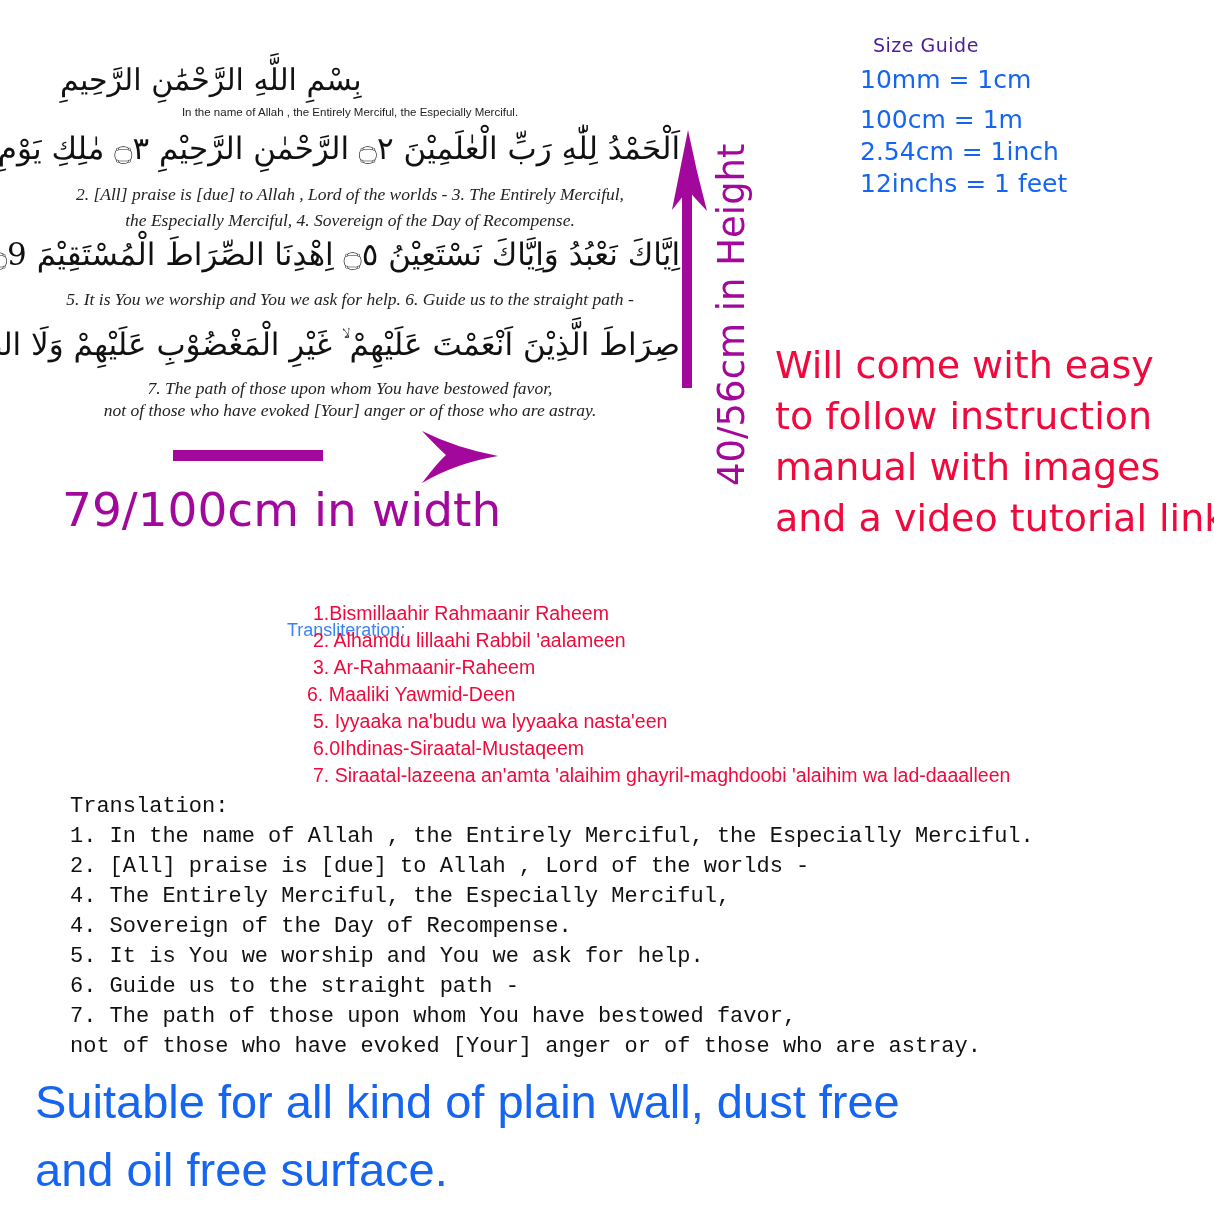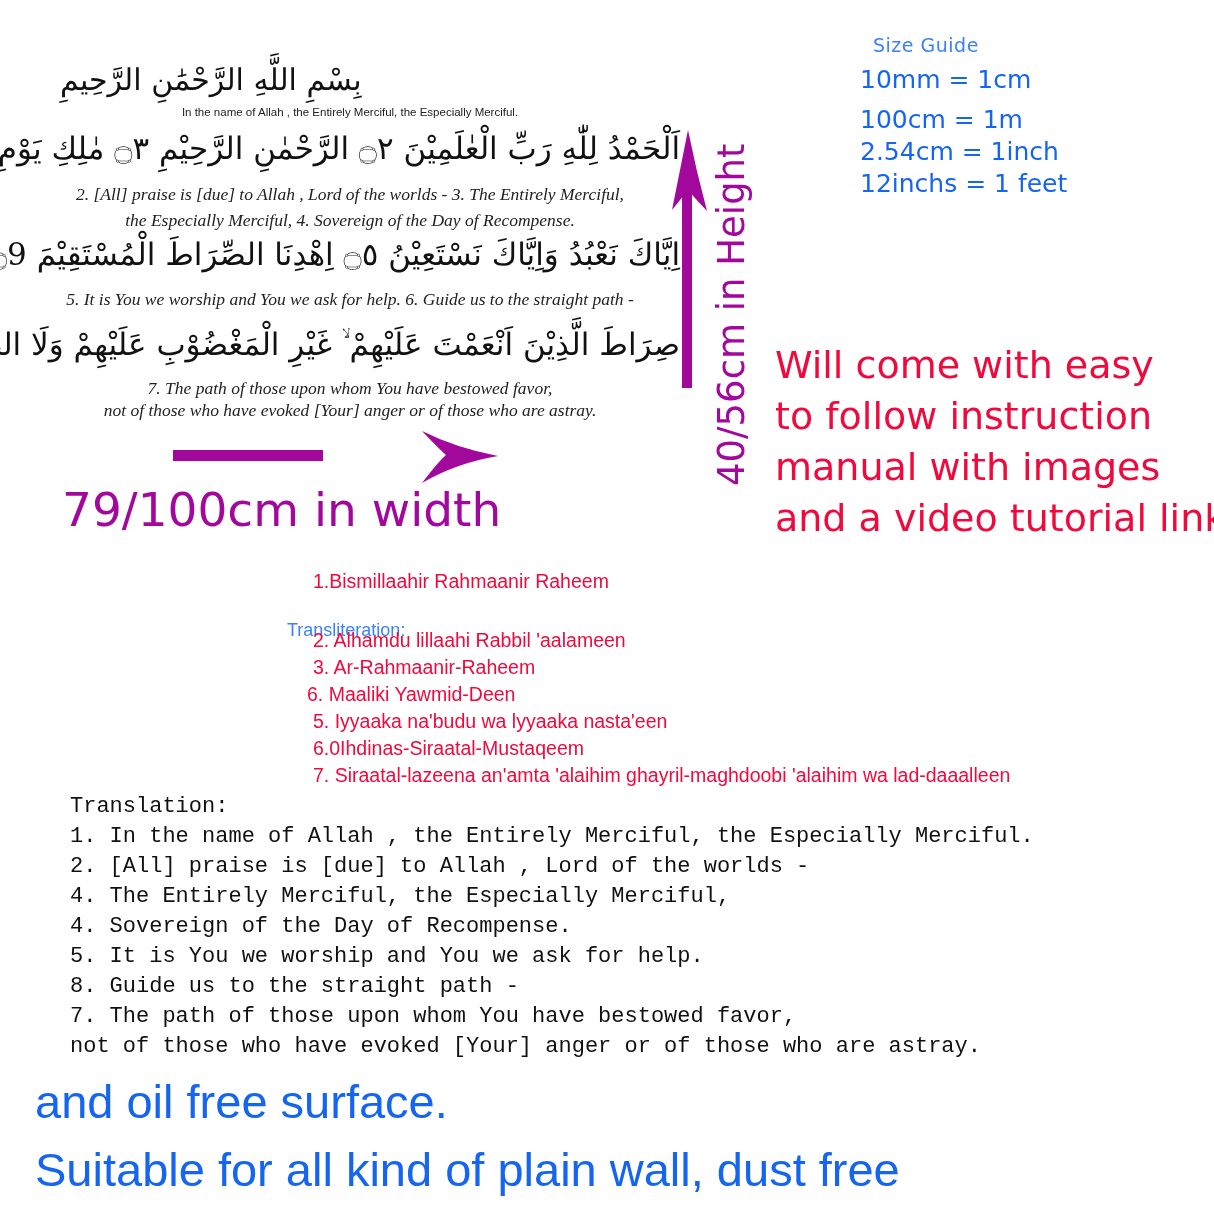--- a/index.html
+++ b/index.html
@@ -17,21 +17,21 @@
   #ayah2-tr { left:20px; top:289px; width:660px; font-size:17.5px; }
   #ayah3 { left:20px; top:326px; width:660px; font-size:31px; }
   #ayah3-tr1 { left:20px; top:378px; width:660px; font-size:17.5px; }
   #ayah3-tr2 { left:20px; top:400px; width:660px; font-size:17.5px; }
 
   .purple { color:#a3089c; }
   #width-label { left:62px; top:482px; font-size:47px; font-family:"DejaVu Sans", sans-serif; white-space:nowrap; }
   #height-label { left:706px; top:90px; width:60px; height:400px; }
   #height-label span { position:absolute; left:0; top:0; transform-origin:left top; transform: translate(4px, 396px) rotate(-90deg); font-size:37px; white-space:nowrap; font-family:"DejaVu Sans", sans-serif; }
 
-  #size-guide-title { left:873px; top:34px; font-size:19px; color:#3b82f6; letter-spacing:0.5px; font-family:"DejaVu Sans", sans-serif; }
+  #size-guide-title { left:873px; top:34px; font-size:19px; color:#4c1d95; letter-spacing:0.5px; font-family:"DejaVu Sans", sans-serif; }
   .size-row { left:860px; font-size:25px; color:#1565f0; font-family:"DejaVu Sans", sans-serif; white-space:nowrap; }
 
   #promo { left:775px; top:340px; font-size:38px; line-height:51px; color:#f0093c; font-family:"DejaVu Sans", sans-serif; white-space:nowrap; }
 
   #translit-title { left:287px; top:576px; font-size:18px; color:#3b82f6; font-family:"Liberation Sans", sans-serif;margin-top:44px; }
   .translit-row { font-size:19.5px; color:#f0093c; font-family:"Liberation Sans", sans-serif; white-space:nowrap; }
 
   #translation { left:70px; top:792px; font-size:22px; line-height:30px; color:#111; font-family:Liberation Mono, monospace; white-space:nowrap; }
   #translation div { height:30px; }
 
@@ -77,36 +77,36 @@
 <div class="abs size-row" style="top:169px">12inchs = 1 feet</div>
 
 <div class="abs" id="promo">
   <div>Will come with easy</div>
   <div>to follow instruction</div>
   <div>manual with images</div>
   <div>and a video tutorial link.</div>
 </div>
 
 <div class="abs" id="translit-title">Transliteration:</div>
-<div class="abs translit-row" style="left:313px;top:570px">1.Bismillaahir Rahmaanir Raheem</div>
+<div class="abs translit-row" style="left:313px;top:602px">1.Bismillaahir Rahmaanir Raheem</div>
 <div class="abs translit-row" style="left:313px;top:629px">2. Alhamdu lillaahi Rabbil 'aalameen</div>
 <div class="abs translit-row" style="left:313px;top:656px">3. Ar-Rahmaanir-Raheem</div>
 <div class="abs translit-row" style="left:307px;top:683px">6. Maaliki Yawmid-Deen</div>
 <div class="abs translit-row" style="left:313px;top:710px">5. Iyyaaka na'budu wa lyyaaka nasta'een</div>
 <div class="abs translit-row" style="left:313px;top:737px">6.0Ihdinas-Siraatal-Mustaqeem</div>
 <div class="abs translit-row" style="left:313px;top:764px">7. Siraatal-lazeena an'amta 'alaihim ghayril-maghdoobi 'alaihim wa lad-daaalleen</div>
 
 <div class="abs" id="translation">
   <div>Translation:</div>
   <div>1. In the name of Allah , the Entirely Merciful, the Especially Merciful.</div>
   <div>2. [All] praise is [due] to Allah , Lord of the worlds -</div>
   <div>4. The Entirely Merciful, the Especially Merciful,</div>
   <div>4. Sovereign of the Day of Recompense.</div>
   <div>5. It is You we worship and You we ask for help.</div>
-  <div>8. Guide us to the straight path -</div>
+  <div>6. Guide us to the straight path -</div>
   <div>7. The path of those upon whom You have bestowed favor,</div>
   <div>not of those who have evoked [Your] anger or of those who are astray.</div>
 </div>
 
 <div class="abs" id="suitable">
+  <div>Suitable for all kind of plain wall, dust free</div>
   <div>and oil free surface.</div>
-  <div>Suitable for all kind of plain wall, dust free</div>
 </div>
 
 </body></html>

